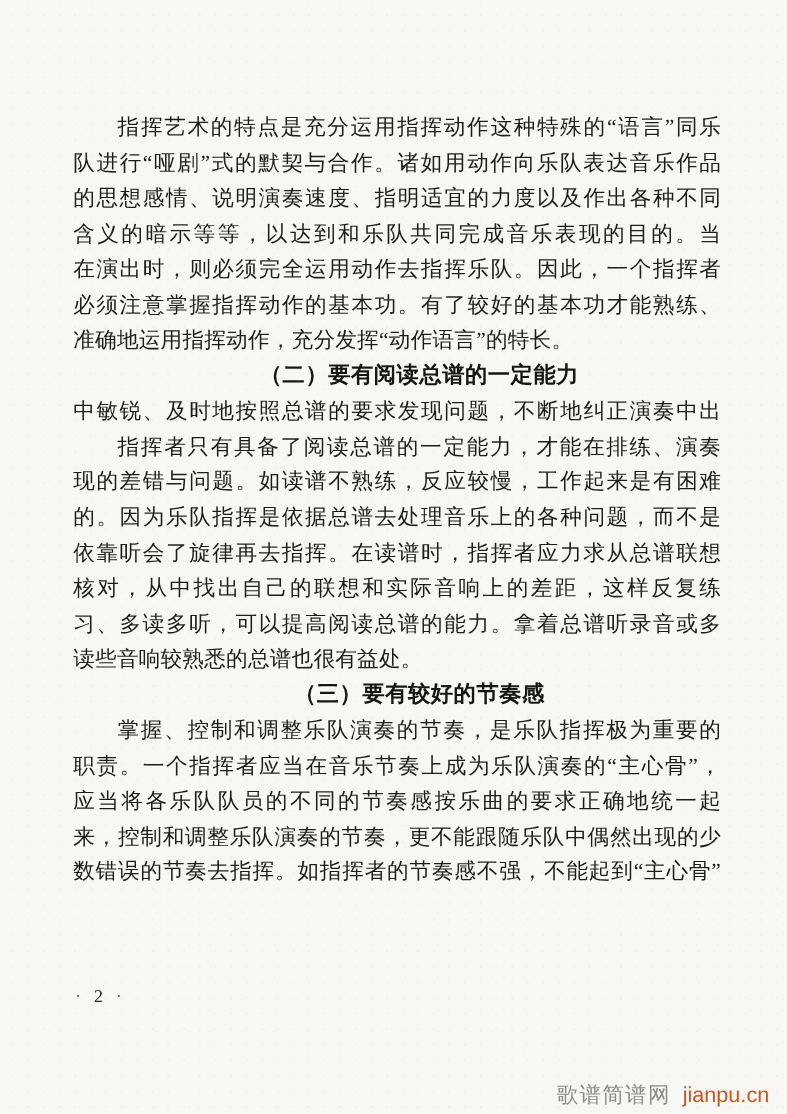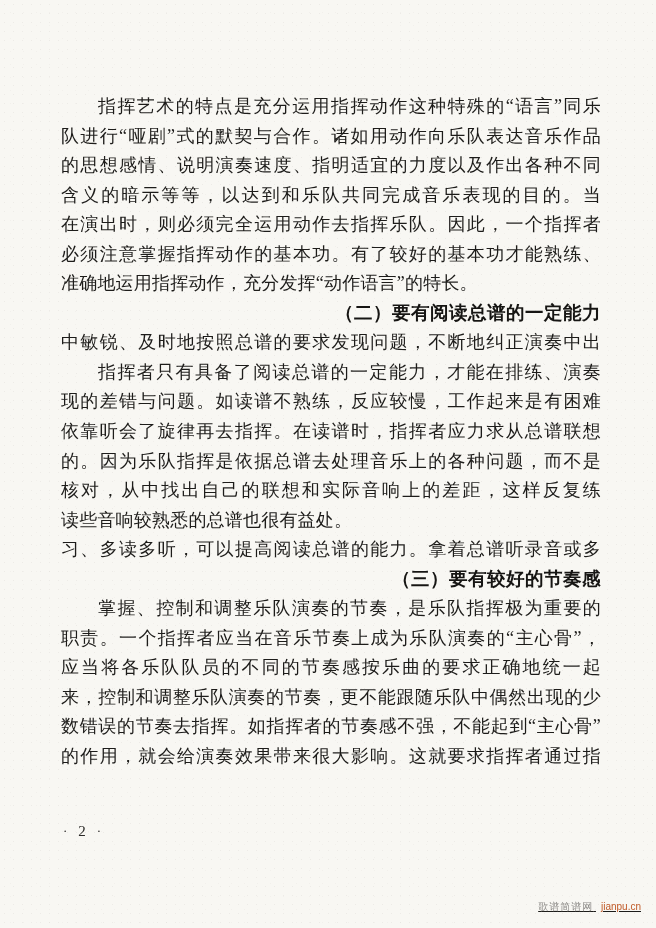--- a/index.html
+++ b/index.html
@@ -49,21 +49,21 @@
     text-align: center;
     text-align-last: left;
   }
   .heading {
     margin: 0;
     padding: 0 0 0 37px;
     font-size: 18.5px;
     height: 29.55px;
     line-height: 29.55px;
     font-weight: bold;
-    text-align: right;
+    text-align: center;
     letter-spacing: 0.5px;
     color: #161513;
   }
   .page-number {
     position: absolute;
     left: 63px;
     top: 823px;
     font-size: 15px;
     color: #2a2927;
     letter-spacing: 2px;
@@ -73,24 +73,23 @@
     position: relative;
     top: -1px;
   }
   .page-number .num {
     margin: 0 9px;
   }
   .watermark {
     position: absolute;
     right: 15px;
     top: 900px;
-    font-size: 10px;
+    font-size: 18px;
     font-family: "Liberation Sans", "DejaVu Sans", sans-serif;
     white-space: nowrap;
-    text-decoration: underline;
   }
   .watermark .wm-name {
     color: #8e8c89;
     letter-spacing: 1px;
   }
   .watermark .wm-url {
     color: #c05a28;
     margin-left: 5px;
   }
 </style>
@@ -105,34 +104,33 @@
     <p class="line">含义的暗示等等，以达到和乐队共同完成音乐表现的目的。当</p>
     <p class="line">在演出时，则必须完全运用动作去指挥乐队。因此，一个指挥者</p>
     <p class="line">必须注意掌握指挥动作的基本功。有了较好的基本功才能熟练、</p>
     <p class="line last">准确地运用指挥动作，充分发挥“动作语言”的特长。</p>
 
     <h3 class="heading">（二）要有阅读总谱的一定能力</h3>
 
     <p class="line">中敏锐、及时地按照总谱的要求发现问题，不断地纠正演奏中出</p>
     <p class="line first">指挥者只有具备了阅读总谱的一定能力，才能在排练、演奏</p>
     <p class="line">现的差错与问题。如读谱不熟练，反应较慢，工作起来是有困难</p>
+    <p class="line">的。因为乐队指挥是依据总谱去处理音乐上的各种问题，而不是</p>
     <p class="line">依靠听会了旋律再去指挥。在读谱时，指挥者应力求从总谱联想</p>
-    <p class="line">的。因为乐队指挥是依据总谱去处理音乐上的各种问题，而不是</p>
     <p class="line">核对，从中找出自己的联想和实际音响上的差距，这样反复练</p>
+    <p class="line">习、多读多听，可以提高阅读总谱的能力。拿着总谱听录音或多</p>
     <p class="line last">读些音响较熟悉的总谱也很有益处。</p>
-    <p class="line">习、多读多听，可以提高阅读总谱的能力。拿着总谱听录音或多</p>
 
     <h3 class="heading">（三）要有较好的节奏感</h3>
 
     <p class="line first">掌握、控制和调整乐队演奏的节奏，是乐队指挥极为重要的</p>
     <p class="line">职责。一个指挥者应当在音乐节奏上成为乐队演奏的“主心骨”，</p>
     <p class="line">应当将各乐队队员的不同的节奏感按乐曲的要求正确地统一起</p>
     <p class="line">来，控制和调整乐队演奏的节奏，更不能跟随乐队中偶然出现的少</p>
     <p class="line">数错误的节奏去指挥。如指挥者的节奏感不强，不能起到“主心骨”</p>
-    <p class="line">的作用，就会给演奏效果带来很大影响。这就要求指挥者通过指</p>
   </main>
 
   <div class="page-number">
     <span class="dot">·</span><span class="num">2</span><span class="dot">·</span>
   </div>
 
   <div class="watermark">
     <span class="wm-name">歌谱简谱网</span>
     <span class="wm-url">jianpu.cn</span>
   </div>

